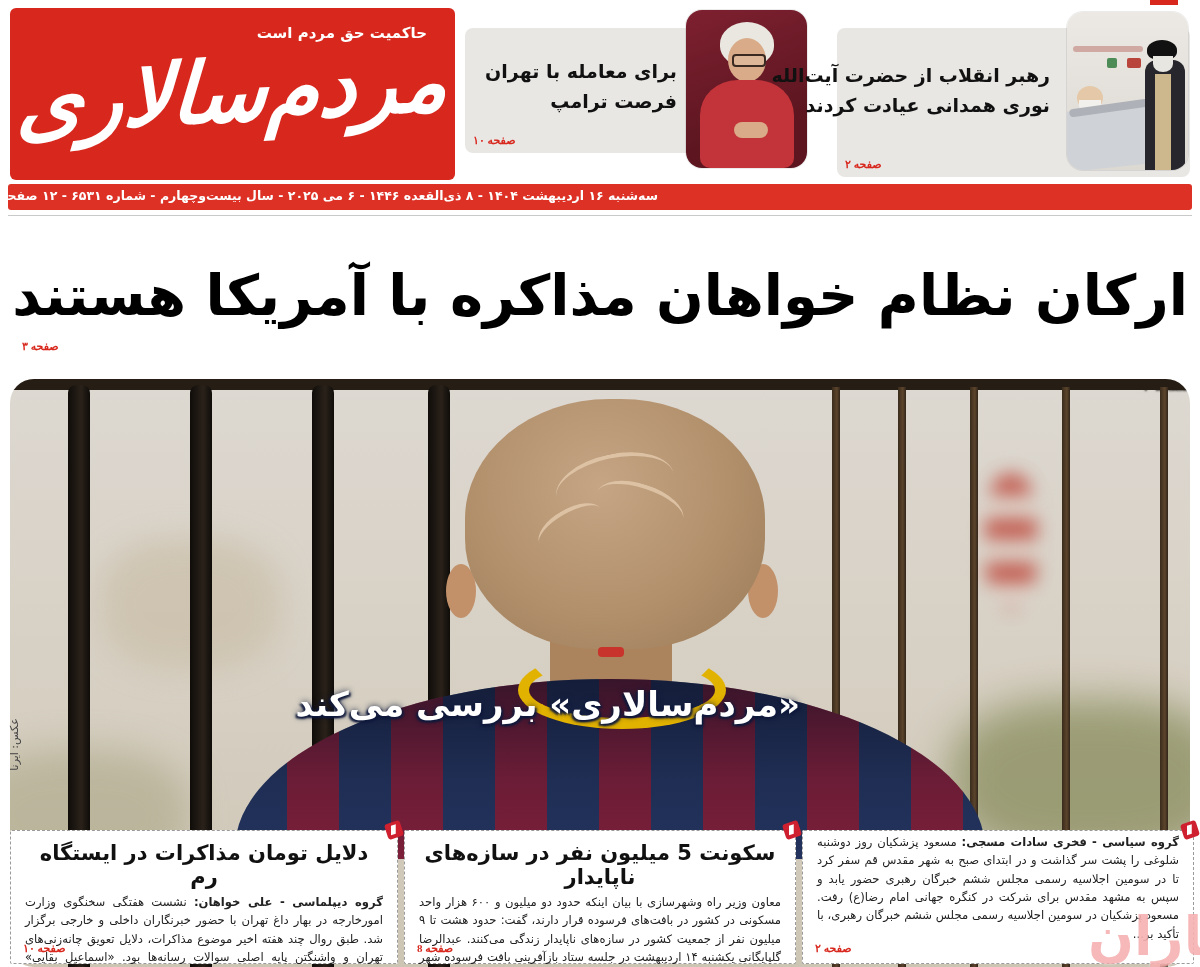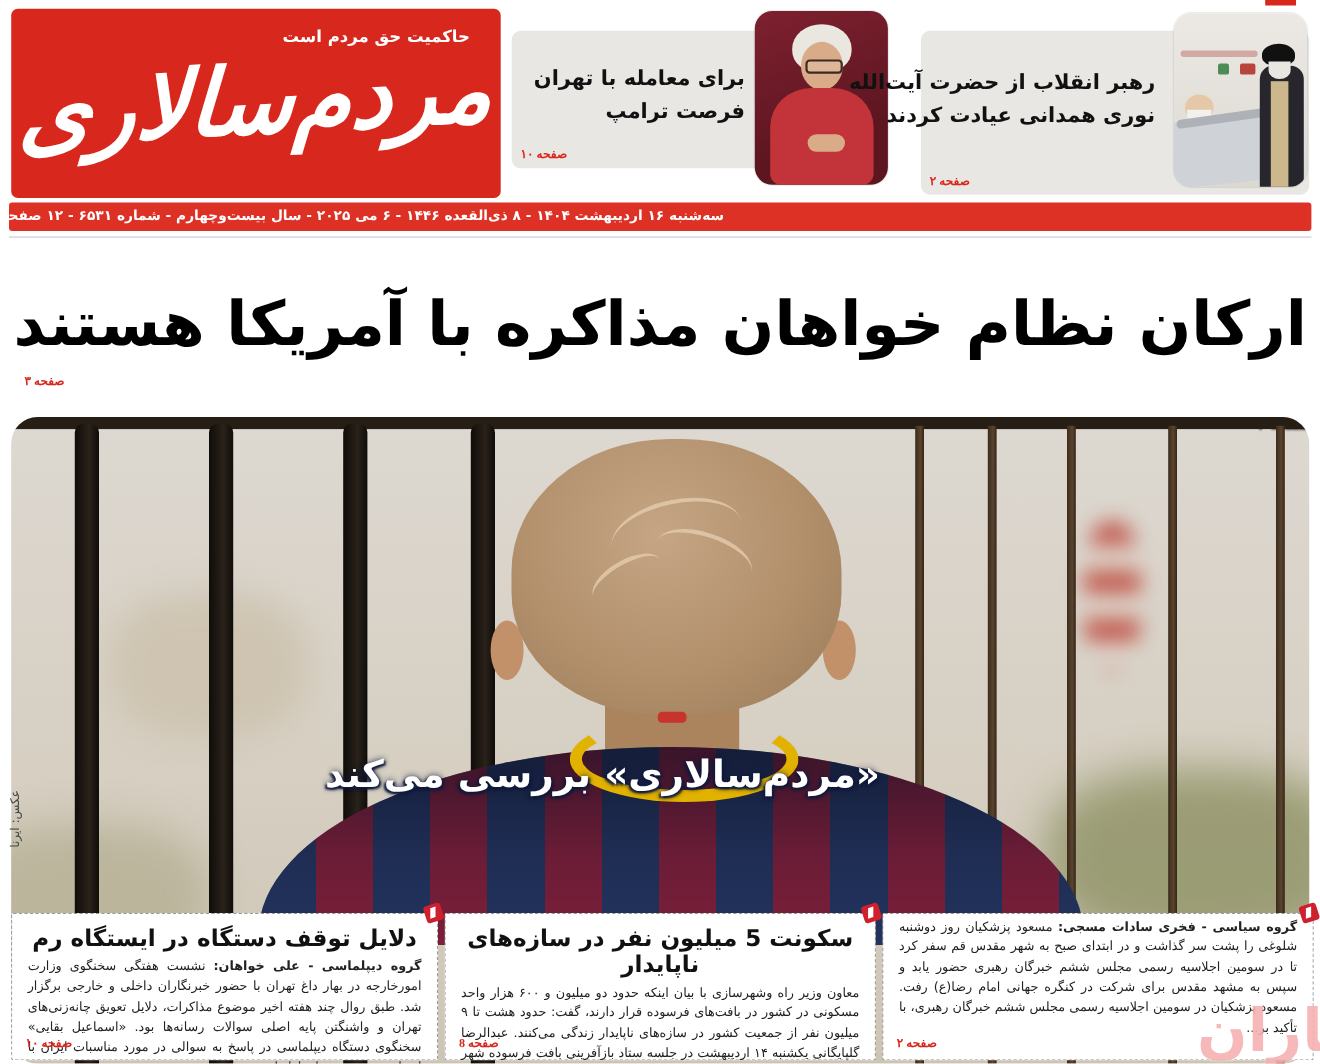--- a/index.html
+++ b/index.html
@@ -201,21 +201,21 @@
     <div id="collar"></div>
     <div id="collar-accent"></div>
 
     <div class="overlay-txt" id="ph-kicker">«مردم‌سالاری» بررسی می‌کند</div>
     <div id="ph-page">صفحه ۴</div>
   </div>
   <div class="abs" id="photo-credit">عکس: ایرنا</div>
 
   <div class="bottombox" id="box-left">
     <div class="ornament"></div>
-    <div class="btitle">دلایل توقف دستگاه در ایستگاه رم</div>
+    <div class="btitle">دلایل تومان مذاکرات در ایستگاه رم</div>
     <div class="bbody"><b>گروه دیپلماسی - علی خواهان:</b><span> نشست هفتگی سخنگوی وزارت امورخارجه در بهار داغ تهران با حضور خبرنگاران داخلی و خارجی برگزار شد. طبق روال چند هفته اخیر موضوع مذاکرات، دلایل تعویق چانه‌زنی‌های تهران و واشنگتن پایه اصلی سوالات رسانه‌ها بود. «اسماعیل بقایی» سخنگوی دستگاه دیپلماسی در پاسخ به سوالی در مورد مناسبات ایران با اروپا به خصوص در ارتباط با...</span></div>
     <div class="bpage page-red">صفحه ۱۰</div>
   </div>
 
   <div class="bottombox" id="box-mid">
     <div class="ornament"></div>
     <div class="btitle">سکونت 5 میلیون نفر در سازه‌های ناپایدار</div>
     <div class="bbody"><b></b><span>معاون وزیر راه وشهرسازی با بیان اینکه حدود دو میلیون و ۶۰۰ هزار واحد مسکونی در کشور در بافت‌های فرسوده قرار دارند، گفت: حدود هشت تا ۹ میلیون نفر از جمعیت کشور در سازه‌های ناپایدار زندگی می‌کنند. عبدالرضا گلپایگانی یکشنبه ۱۴ اردیبهشت در جلسه ستاد بازآفرینی بافت فرسوده شهر نهاوند که در محل فرمانداری این شهرستان برگزار شد، اظهار کرد: سالانه باید در کشور...</span></div>
     <div class="bpage page-red">صفحه 8</div>
   </div>

